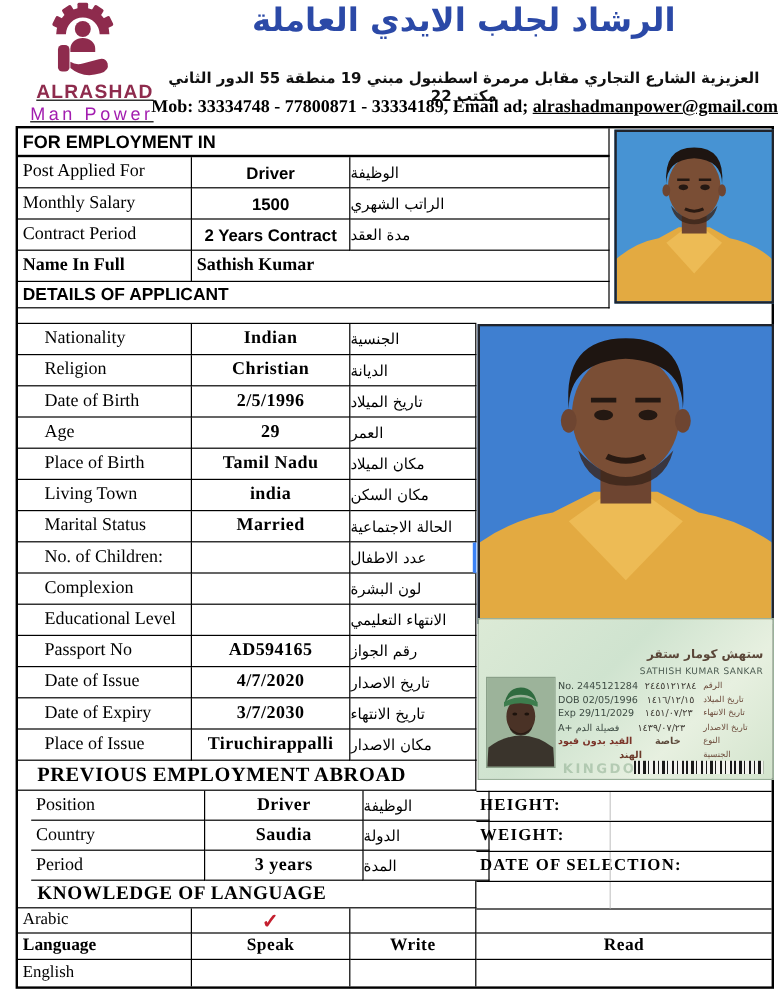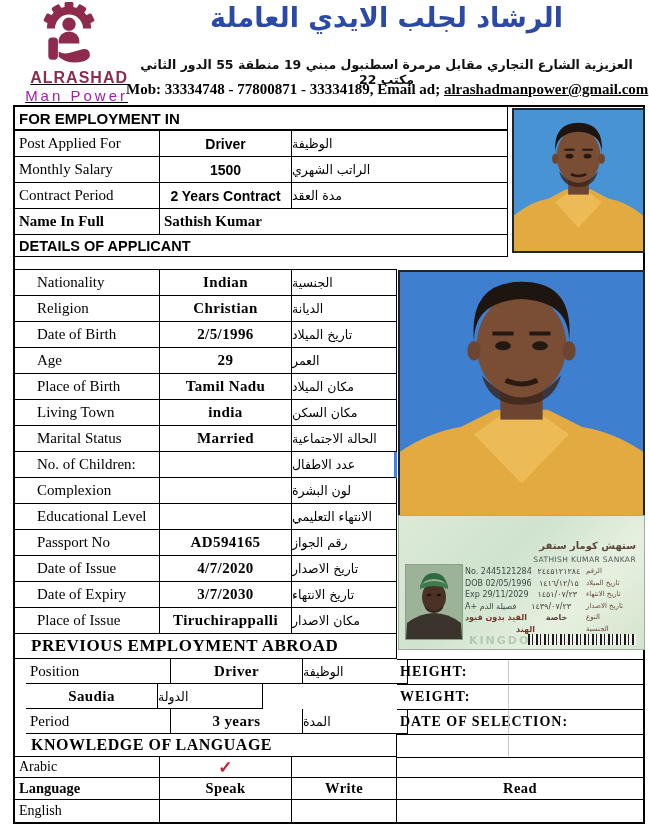--- a/index.html
+++ b/index.html
@@ -206,20 +206,21 @@
 
     <div class="abs sechead-serif" style="left:0;top:526px;width:382px;height:26px;">PREVIOUS EMPLOYMENT ABROAD</div>
 
     <div class="abs" style="left:0;top:552px;width:424px;margin-left:11px;">
       <div class="row" style="height:25px;">
         <div class="c lbl" style="width:145px;">Position</div>
         <div class="c val" style="width:132px;">Driver</div>
         <div class="c arc last" style="width:105px;justify-content:flex-end;border-right:1px solid #000;">الوظيفة</div>
       </div>
       <div class="row" style="height:25px;">
+        <div class="c lbl" style="width:145px;">Country</div>
         <div class="c val" style="width:132px;">Saudia</div>
         <div class="c arc last" style="width:105px;justify-content:flex-end;border-right:1px solid #000;">الدولة</div>
       </div>
       <div class="row" style="height:25px;">
         <div class="c lbl" style="width:145px;">Period</div>
         <div class="c val" style="width:132px;">3 years</div>
         <div class="c arc last" style="width:105px;justify-content:flex-end;border-right:1px solid #000;">المدة</div>
       </div>
     </div>
 

